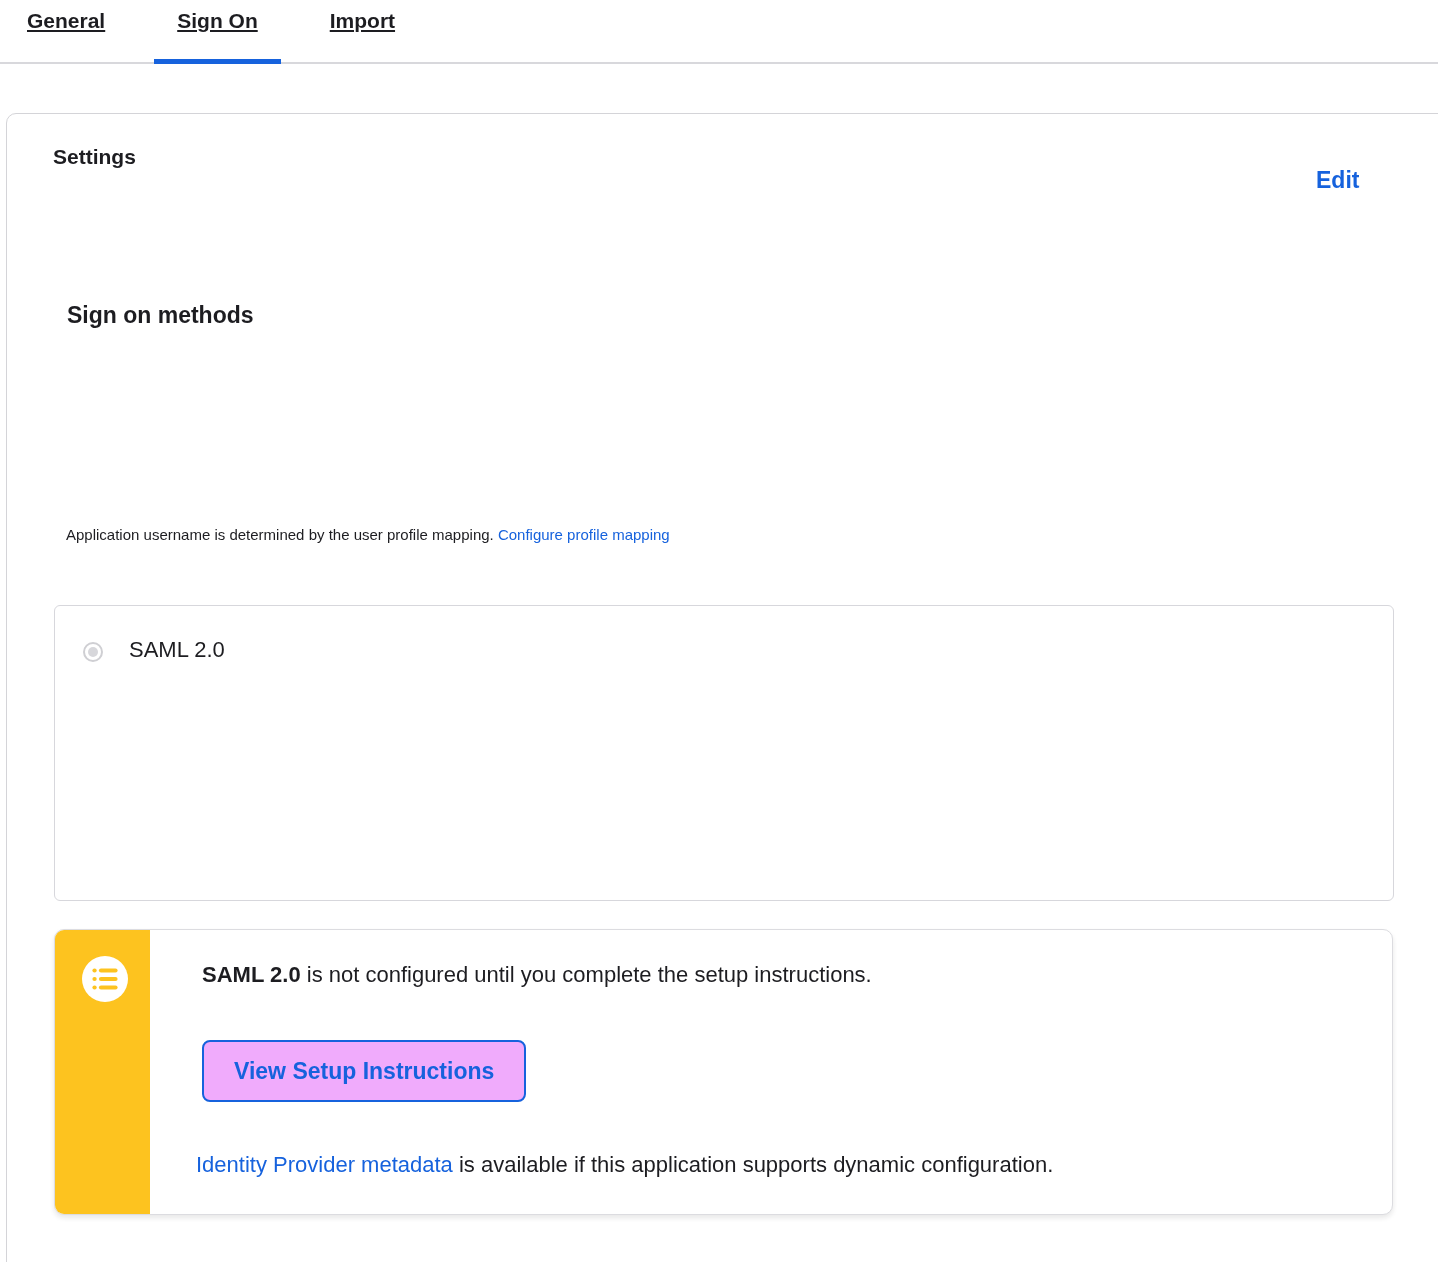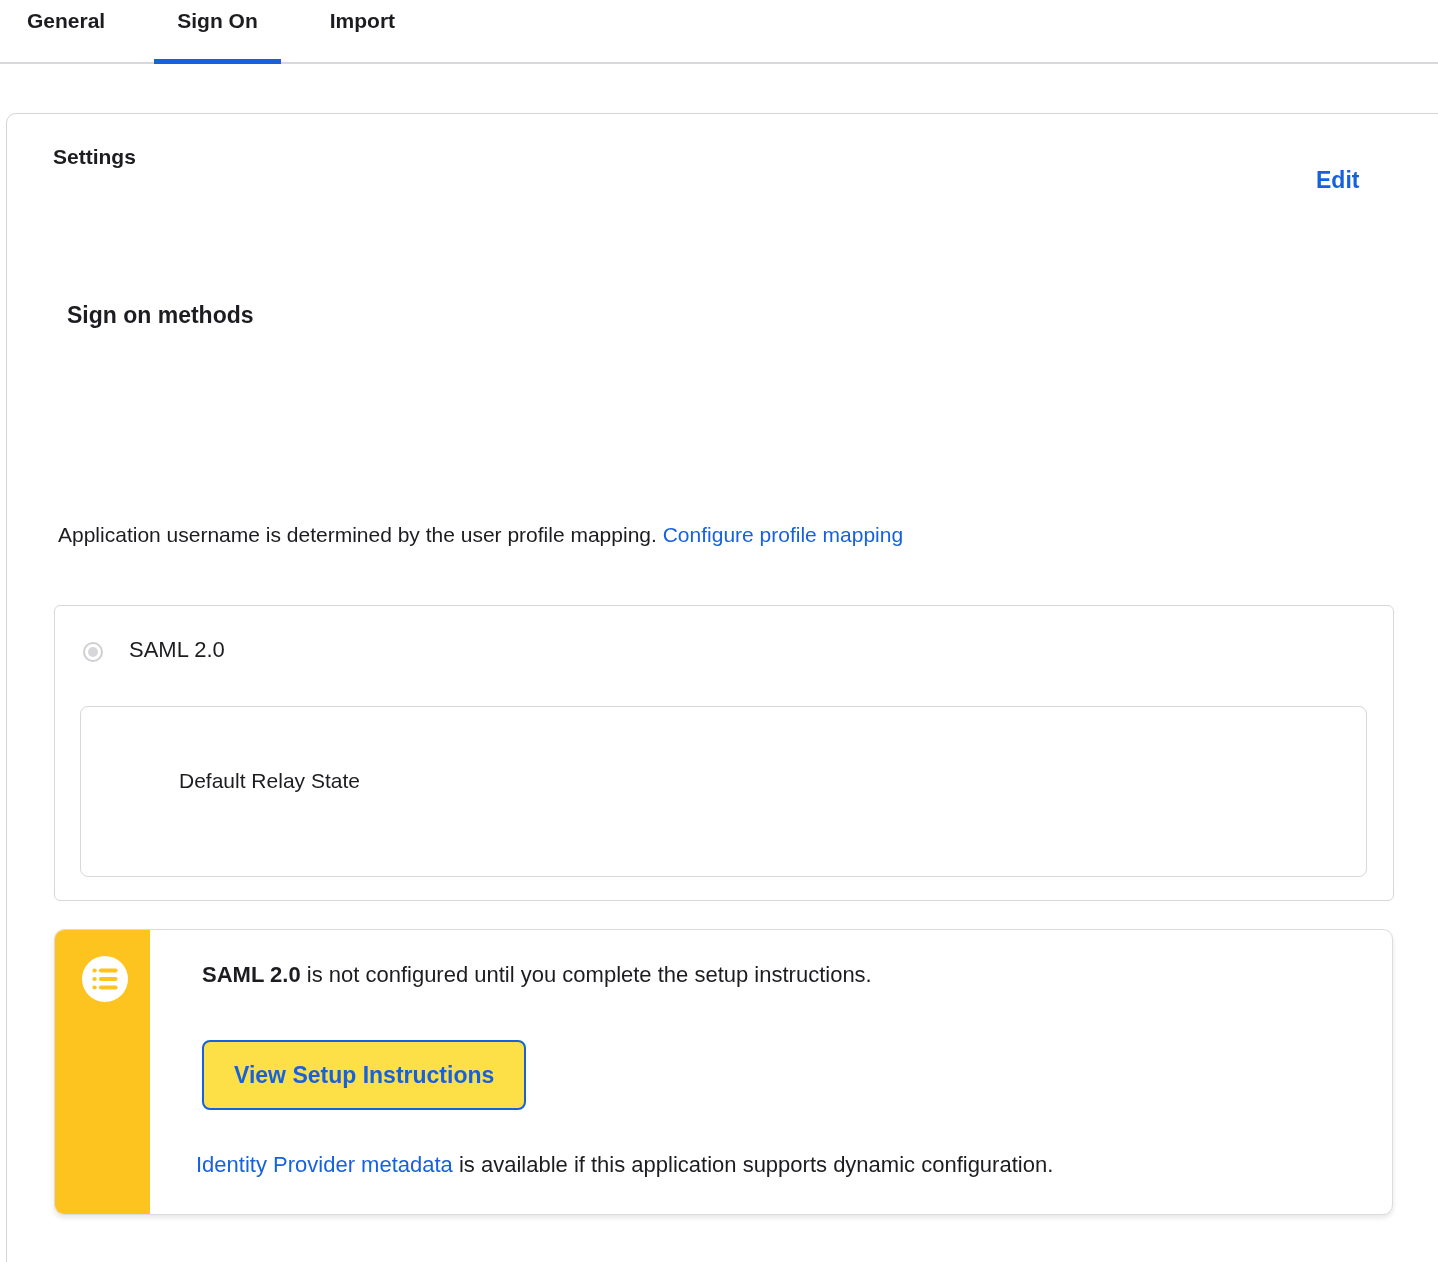--- a/index.html
+++ b/index.html
@@ -10,21 +10,21 @@
   }
   *{box-sizing:border-box;margin:0;padding:0;}
   html,body{
     width:1438px;height:1262px;overflow:hidden;background:#fff;
     font-family:"Liberation Sans", sans-serif;color:var(--text);
   }
   
   .tabbar{
     position:absolute;left:0;top:0;width:1438px;height:64px;
     border-bottom:2px solid #d8d8dc;
-    display:flex;gap:72px;padding-left:27px;
+    display:flex;gap:72px;padding-left:27px;text-decoration:underline;
   }
   .tab{
     position:relative;padding-top:9px;
     font-size:21px;font-weight:700;color:var(--text);
     cursor:pointer;white-space:nowrap;
   }
   .tab.active::after{
     content:"";position:absolute;left:-23px;right:-23px;bottom:-2px;height:5px;
     background:var(--accent-blue);
   }
@@ -44,22 +44,22 @@
   .section-heading{
     position:absolute;left:60px;top:188px;
     font-size:23px;font-weight:700;
   }
   .desc{
     position:absolute;left:59px;top:276px;width:1235px;
     font-size:21px;line-height:48px;
   }
   .desc sup{font-size:13px;}
   .username-line{
-    position:absolute;left:51px;top:397px;width:1300px;
-    font-size:21px;line-height:48px;
+    position:absolute;left:59px;top:397px;width:1300px;
+    font-size:15px;line-height:48px;
   }
   .link{color:var(--accent-blue);cursor:pointer;text-decoration:none;}
   
   .saml-box{
     position:absolute;left:47px;top:491px;width:1340px;height:296px;
     border:1px solid var(--border);border-radius:6px;background:#fff;
   }
   .radio{
     position:absolute;left:28px;top:36px;width:20px;height:20px;
     border-radius:50%;border:2px solid #cfcfd3;background:#fff;
@@ -90,22 +90,22 @@
     background:var(--warning-yellow);border-radius:9px 0 0 9px;
   }
   .callout-icon{
     position:absolute;left:27px;top:26px;width:46px;height:46px;
   }
   .callout-msg{
     position:absolute;left:147px;top:32px;font-size:22px;
   }
   .callout-msg b{font-weight:700;}
   .setup-btn{
-    position:absolute;left:147px;top:110px;height:70px;padding:0 30px;
-    border:2px solid var(--accent-blue);border-radius:8px;background:#fde047;
+    position:absolute;left:147px;top:110px;height:62px;padding:0 30px;
+    border:2px solid var(--accent-blue);border-radius:8px;background:#f0abfc;
     color:var(--accent-blue);font-size:23px;font-weight:700;
     font-family:"Liberation Sans", sans-serif;
     display:inline-flex;align-items:center;cursor:pointer;
   }
   .metadata-line{
     position:absolute;left:141px;top:222px;font-size:22px;
   }
 </style>
 </head>
 <body>
@@ -122,23 +122,20 @@
   <a class="edit-link">Edit</a>
 
   <h2 class="section-heading">Sign on methods</h2>
 
 
   <p class="username-line"><span>Application username is determined by the user profile mapping. </span><a class="link">Configure profile mapping</a></p>
 
   <div class="saml-box">
     <span class="radio"></span>
     <span class="radio-label">SAML 2.0</span>
-    <div class="relay-box">
-      <span class="relay-label">Default Relay State</span>
-    </div>
   </div>
 
   <div class="callout">
     <div class="callout-stripe"></div>
     <svg class="callout-icon" viewBox="0 0 46 46" xmlns="http://www.w3.org/2000/svg">
       <circle cx="23" cy="23" r="23" fill="#ffffff"></circle>
       <g stroke="var(--warning-yellow, #fdc31f)" stroke-width="4.2" stroke-linecap="round">
         <line x1="12.5" y1="14.5" x2="12.6" y2="14.5"></line>
         <line x1="19" y1="14.5" x2="33.5" y2="14.5"></line>
         <line x1="12.5" y1="23" x2="12.6" y2="23"></line>

